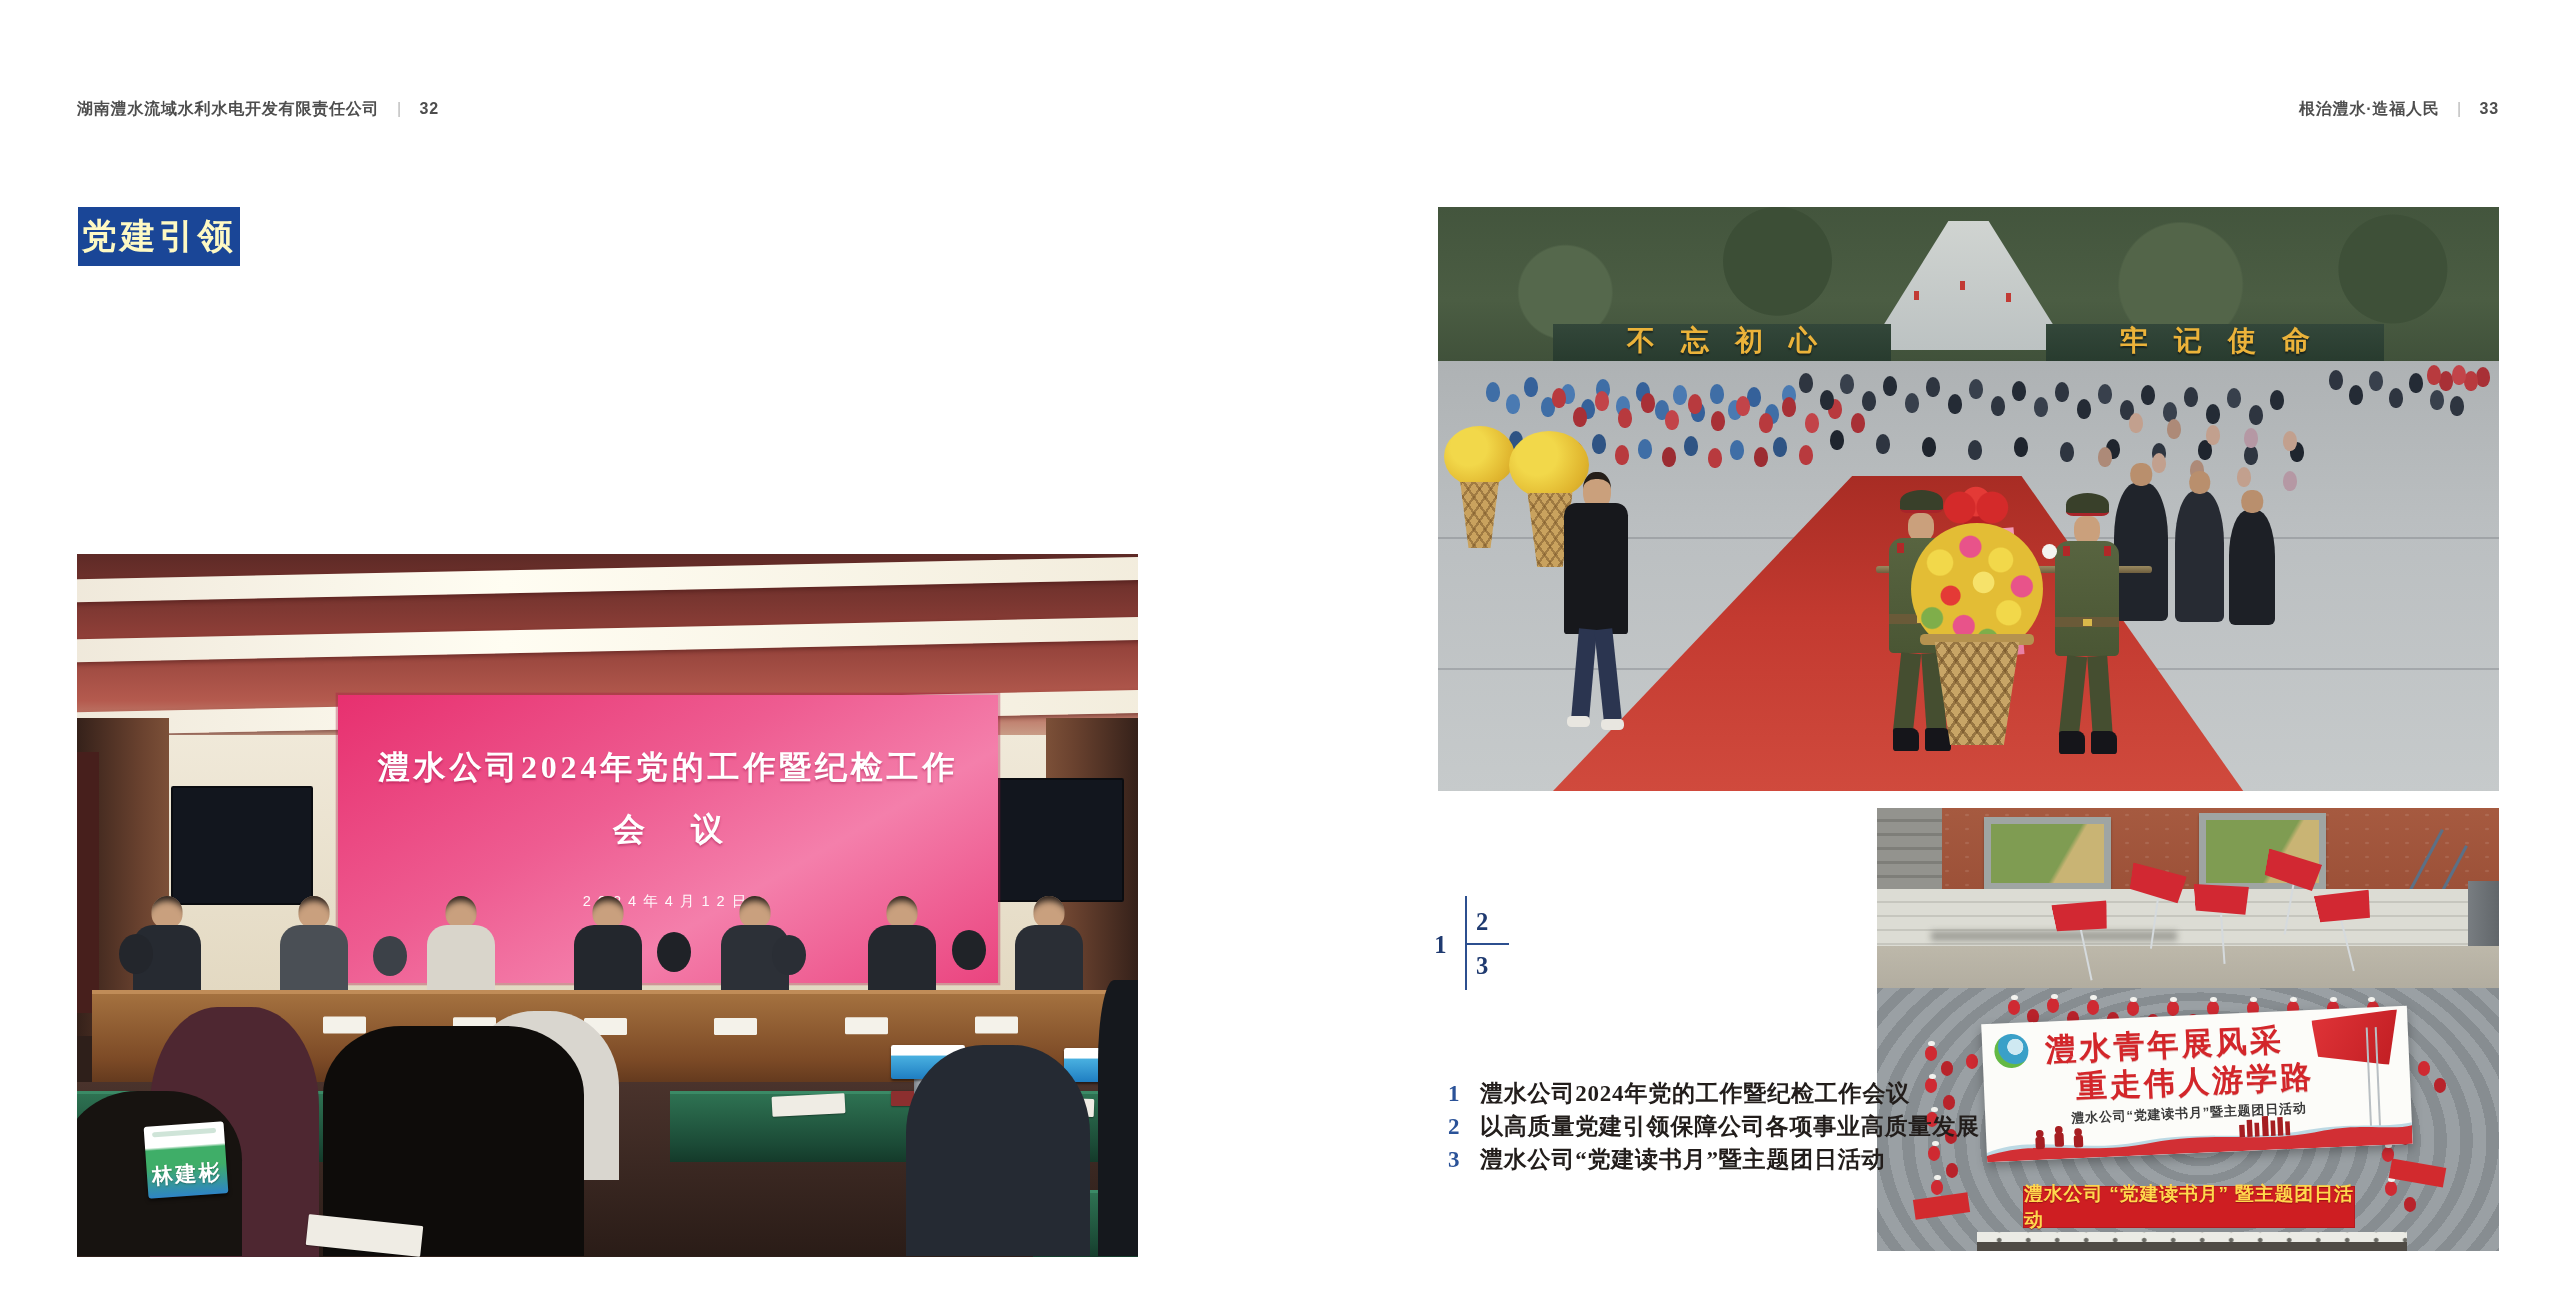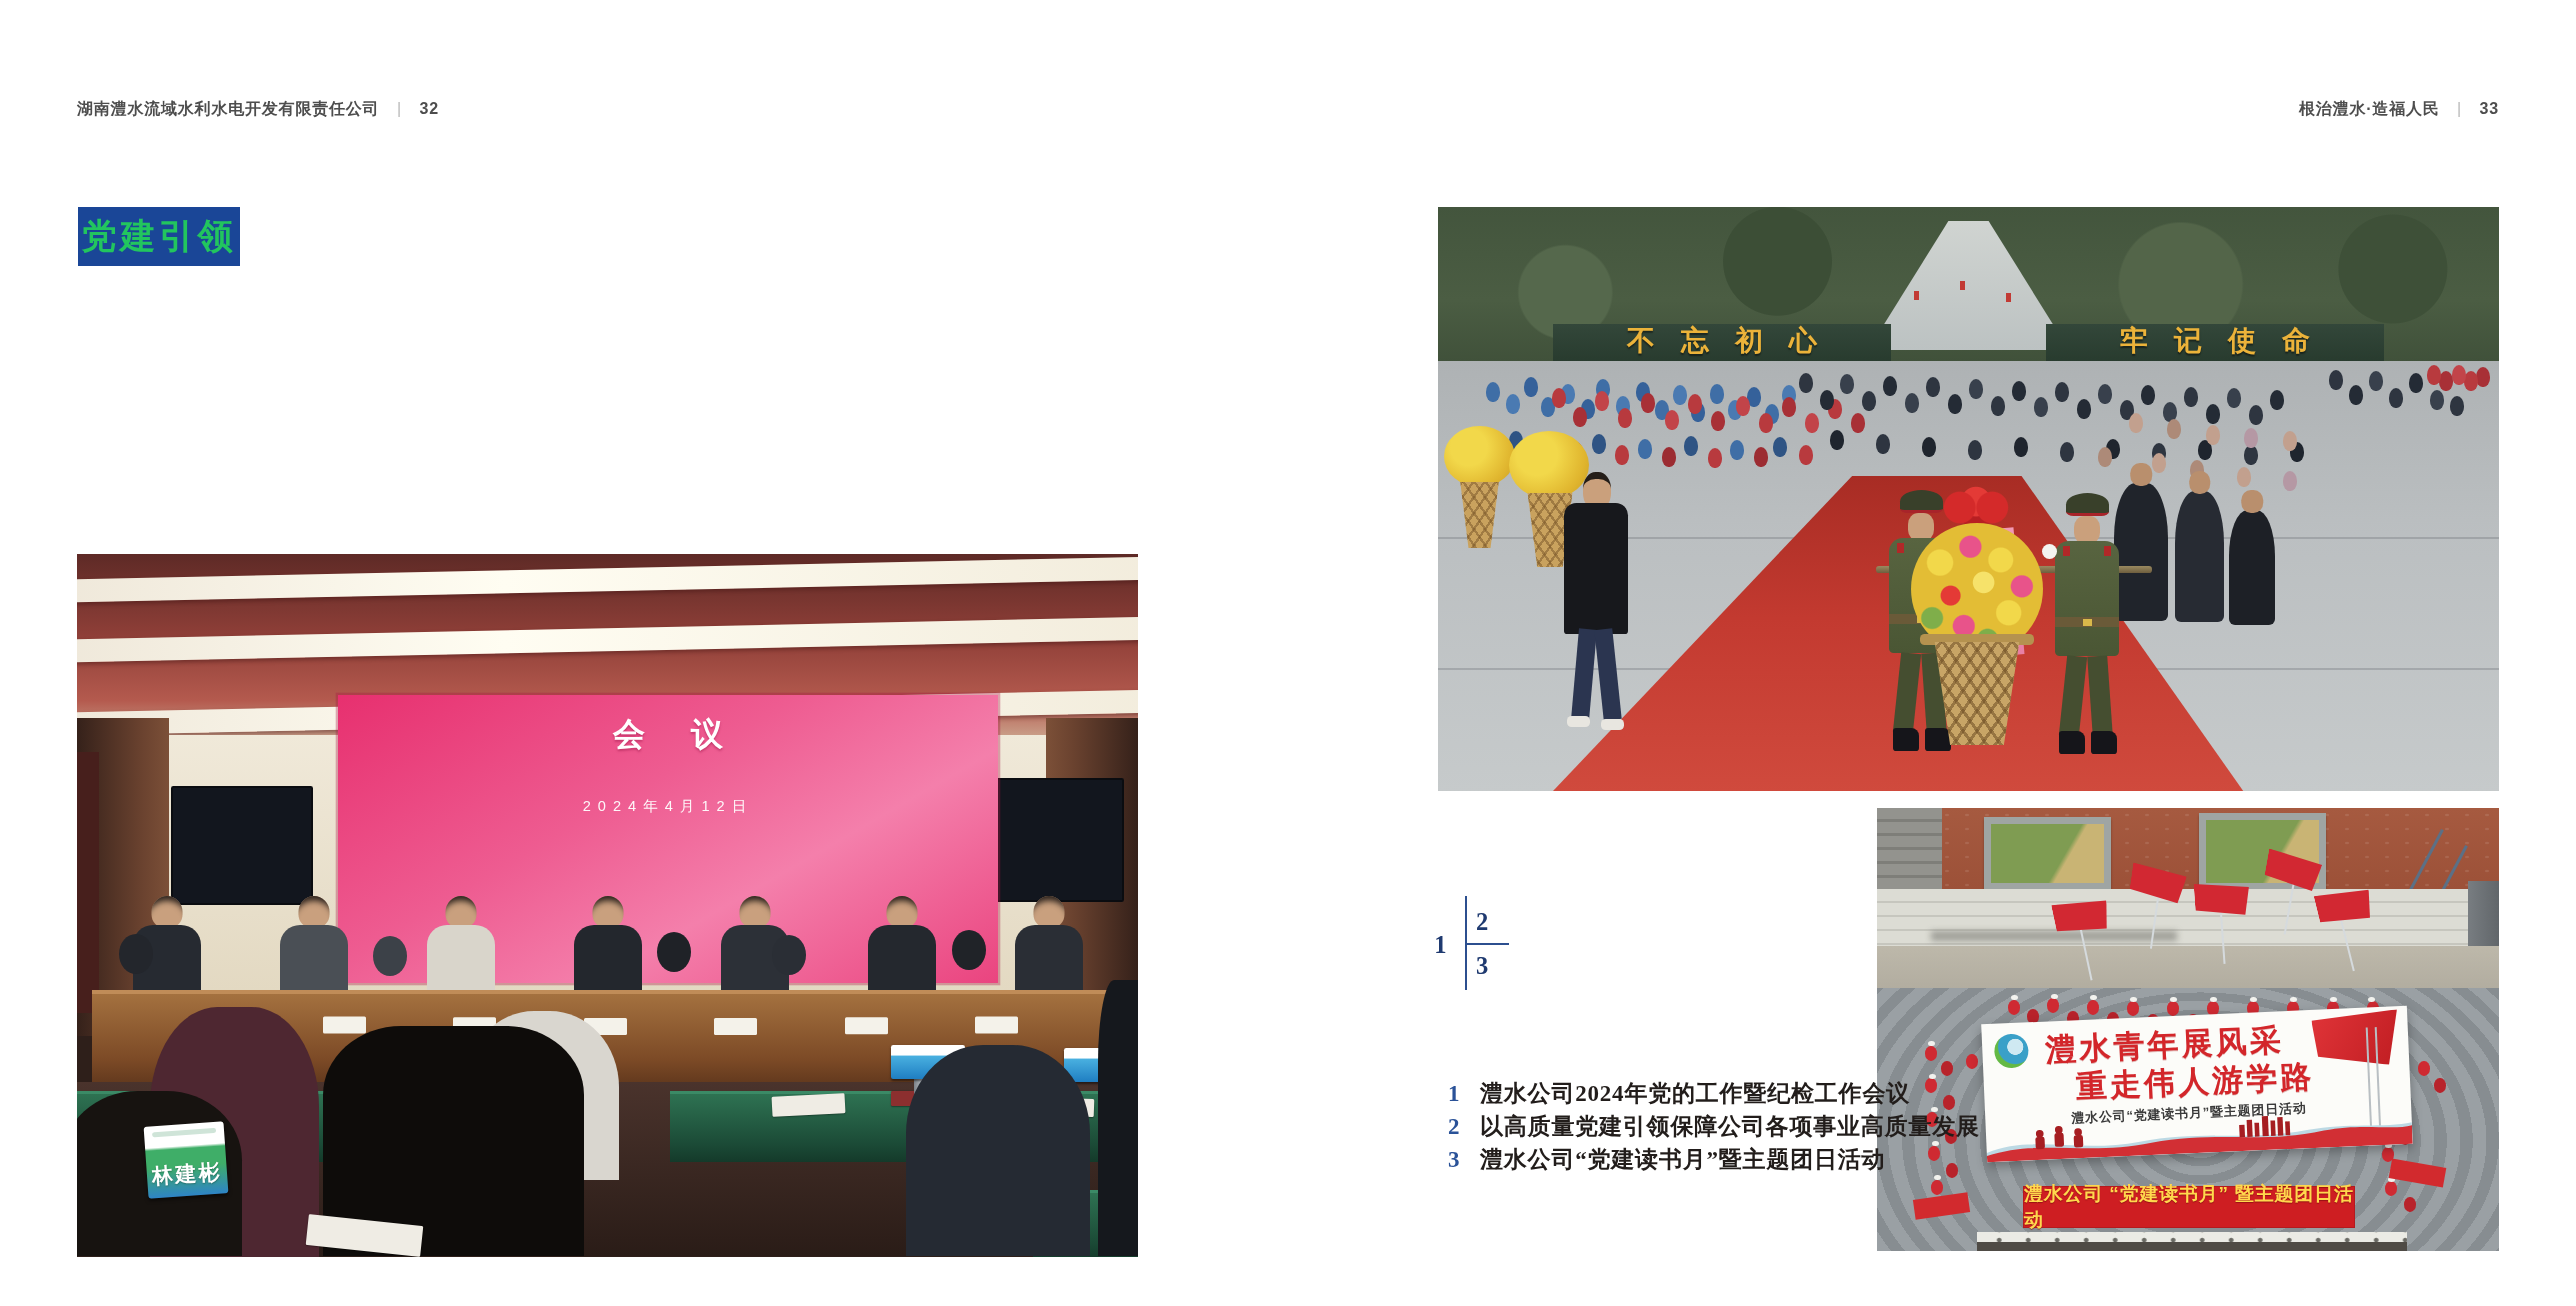--- a/index.html
+++ b/index.html
@@ -8,21 +8,21 @@
   .abs{position:absolute;}
 
   
   .hdr{position:absolute;top:71px;font-size:16px;font-weight:700;color:#4d4d4d;letter-spacing:0.8px;white-space:nowrap;}
   .hdr .sep{color:#b9b9b9;font-weight:400;margin:0 12.3px;}
   .hdr .pno{color:#4d4d4d;}
   #hdr-left{left:77px;}
   #hdr-right{right:77px;text-align:right;}
 
   
-  #badge{left:78px;top:179px;width:162px;height:59px;background:#1a4697;color:#22c55e;
+  #badge{left:78px;top:179px;width:162px;height:59px;background:#1a4697;color:#fef9c3;
          display:flex;align-items:center;justify-content:center;font-size:35px;font-weight:700;letter-spacing:3.8px;}
 
   
   #intro{left:470px;top:281px;width:685px;font-size:24px;line-height:35px;font-weight:700;
          color:#272220;text-align:justify;text-indent:49px;letter-spacing:0.4px;}
 
   
   .photo{position:absolute;overflow:hidden;background:#888;}
   #photo1{left:77px;top:526px;width:1061px;height:703px;background:#2e1f1a;}
   #photo2{left:1438px;top:179px;width:1061px;height:584px;background:#b6babc;}
@@ -246,20 +246,21 @@
     <div class="p1-strip" style="top:74px"></div>
     <div class="p1-strip" style="top:147px"></div>
     <div class="p1-wall"></div>
     <div class="p1-wood l"></div>
     <div class="p1-wood r"></div>
     <div class="p1-curtain"></div>
     <div class="p1-tv l"></div>
     <div class="p1-tv r"></div>
     <div class="p1-cam"></div>
     <div class="p1-screen">
+      <div class="scr-t1">澧水公司2024年党的工作暨纪检工作</div>
       <div class="scr-t2">会议</div>
       <div class="scr-dt">2024年4月12日</div>
     </div>
     <div class="p1-panel">
       <div class="man">
           <span class="hd"></span>
           <span class="bd"></span>
         </div>
       <div class="man">
           <span class="hd"></span>

